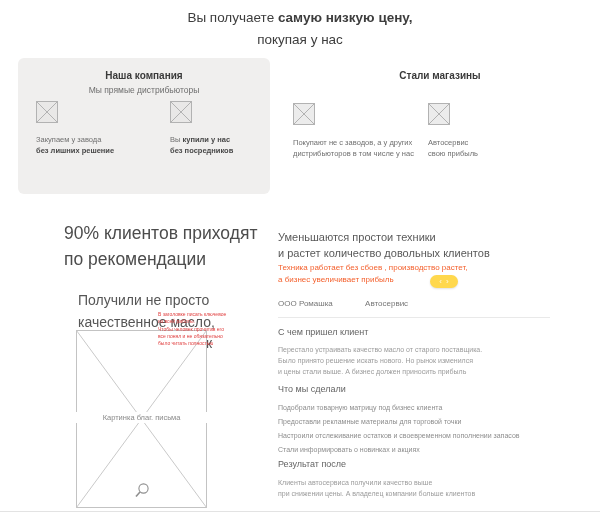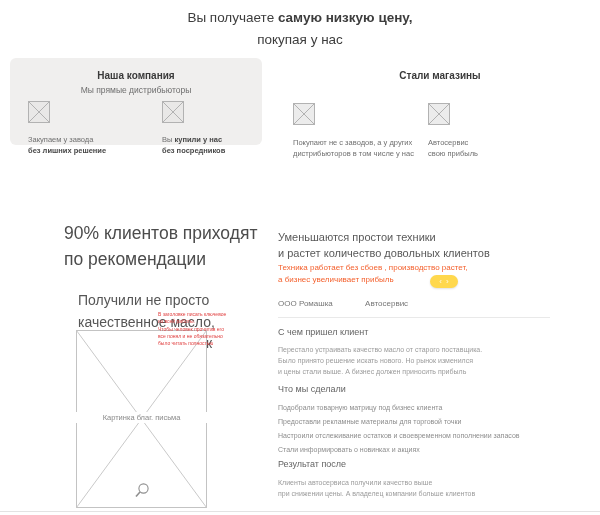--- a/index.html
+++ b/index.html
@@ -7,21 +7,21 @@
     position:relative; width:600px; height:515px; background:#fff;
     font-family:"Liberation Sans","DejaVu Sans",sans-serif; color:#3f3f3f; overflow:hidden;
   }
   .abs { position:absolute; }
 
   
   .hero-title { top:7px; left:0; width:600px; text-align:center; font-size:13.5px; line-height:1.6; color:#3d3d3d; }
   .hero-title b { font-weight:bold; }
 
   
-  .our-panel { left:10px; top:58px; width:252px; height:87px; background:#f0efee; border-radius:6px; }
+  .our-panel { left:18px; top:58px; width:252px; height:136px; background:#f0efee; border-radius:6px; }
   .panel-title { width:100%; text-align:center; font-weight:bold; font-size:10px; color:#3a3a3a; }
   .panel-sub { width:100%; text-align:center; font-size:8.5px; color:#6e6e6e; }
   .cap { font-size:7.5px; line-height:1.5; color:#6f6f6f; }
   .cap b { color:#474747; }
   .ph-ico svg { display:block; }
 
   
   .big-heading { left:64px; top:220px; width:210px; font-size:17.5px; line-height:1.5; color:#4c4c4c; }
   .sub-heading { left:78px; top:290px; width:190px; font-size:14px; line-height:1.55; color:#565656; }
   .annotation { left:158px; top:311px; width:90px; font-size:5px; line-height:1.45; color:#e04040; z-index:5; }

